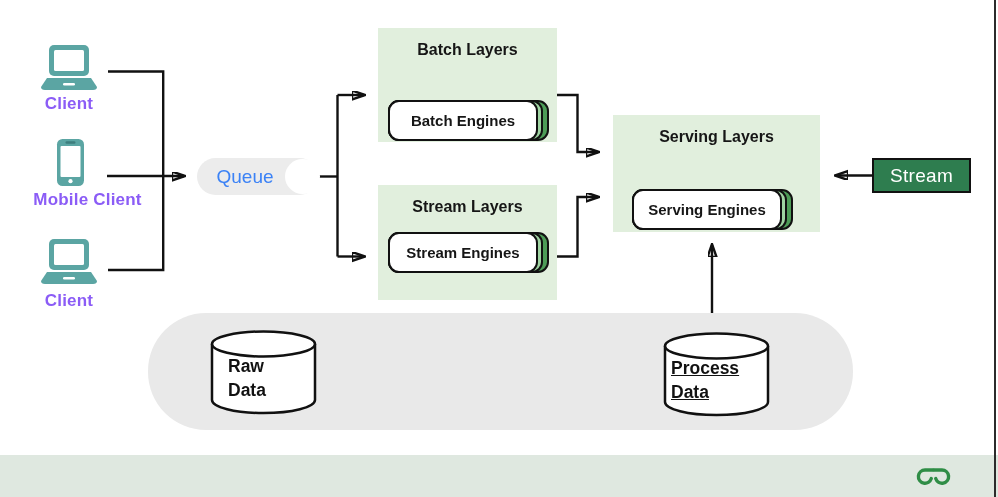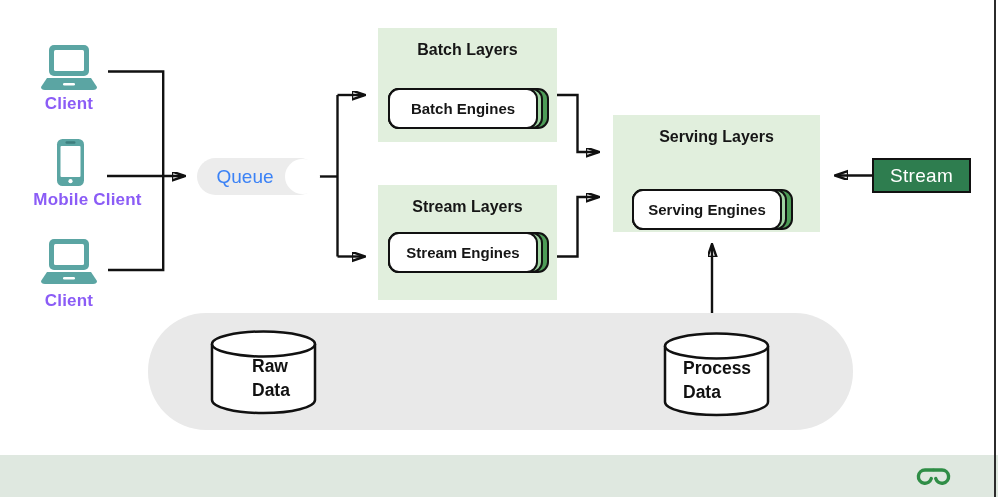--- a/index.html
+++ b/index.html
@@ -81,21 +81,21 @@
     position: absolute; top: 0; bottom: 0; left: 0;
     border: 2px solid #111; border-radius: 11px;
   }
   .engine-card .stack-outer { right: -11px; background: #4d9c57; }
   .engine-card .stack-inner { right: -5px;  background: #9fd4a2; }
   .engine-card .face {
     right: 0; background: #ffffff;
     display: flex; align-items: center; justify-content: center;
     font-size: 15px; font-weight: 600; color: #161616;
   }
-  .eng-batch   { left: 388px; top: 88px;  }
+  .eng-batch   { left: 388px; top: 100px;  }
   .eng-stream  { left: 388px; top: 232px; }
   .eng-serving { left: 632px; top: 169px; margin-top: 20px; }
 
   
   .query-box {
     position: absolute;
     left: 872px; top: 158px;
     width: 99px; height: 35px;
     background: #2e7d4f;
     border: 2px solid #111;
@@ -113,22 +113,22 @@
   }
   .cylinder { position: absolute; width: 107px; height: 86px; }
   .cyl-raw     { left: 210px; top: 330px; }
   .cyl-process { left: 663px; top: 332px; }
   .cylinder .cyl-text {
     position: absolute; left: 0; top: 10px; right: 0; bottom: 0;
     display: flex; flex-direction: column;
     justify-content: center; align-items: flex-start;
     font-size: 17.5px; font-weight: 700; line-height: 24px; color: #111;
   }
-  .cyl-raw .cyl-text     { padding-left: 42px; }
-  .cyl-process .cyl-text { padding-left: 20px; }
+  .cyl-raw .cyl-text     { padding-left: 18px; }
+  .cyl-process .cyl-text { padding-left: 8px; text-decoration: underline; }
 
   
   .footer {
     position: absolute;
     left: 0; bottom: 0;
     width: 998px; height: 42px;
     background: #dfe8e0;
     display: flex; align-items: center;
   }
   .footer-title {

